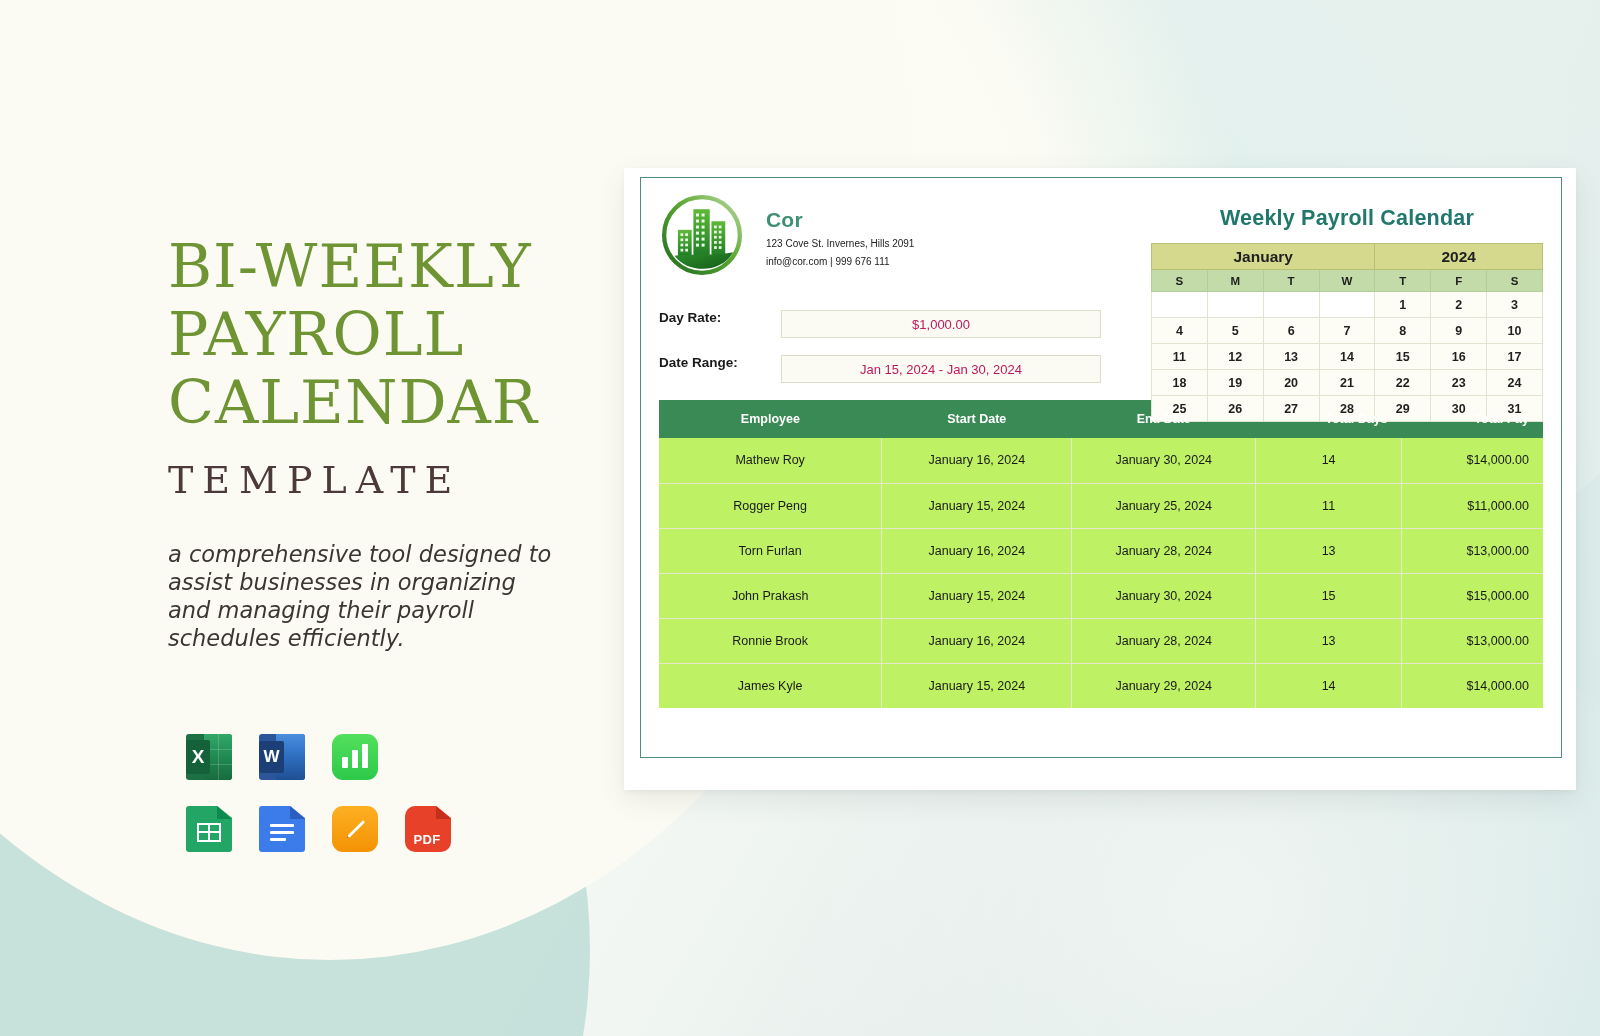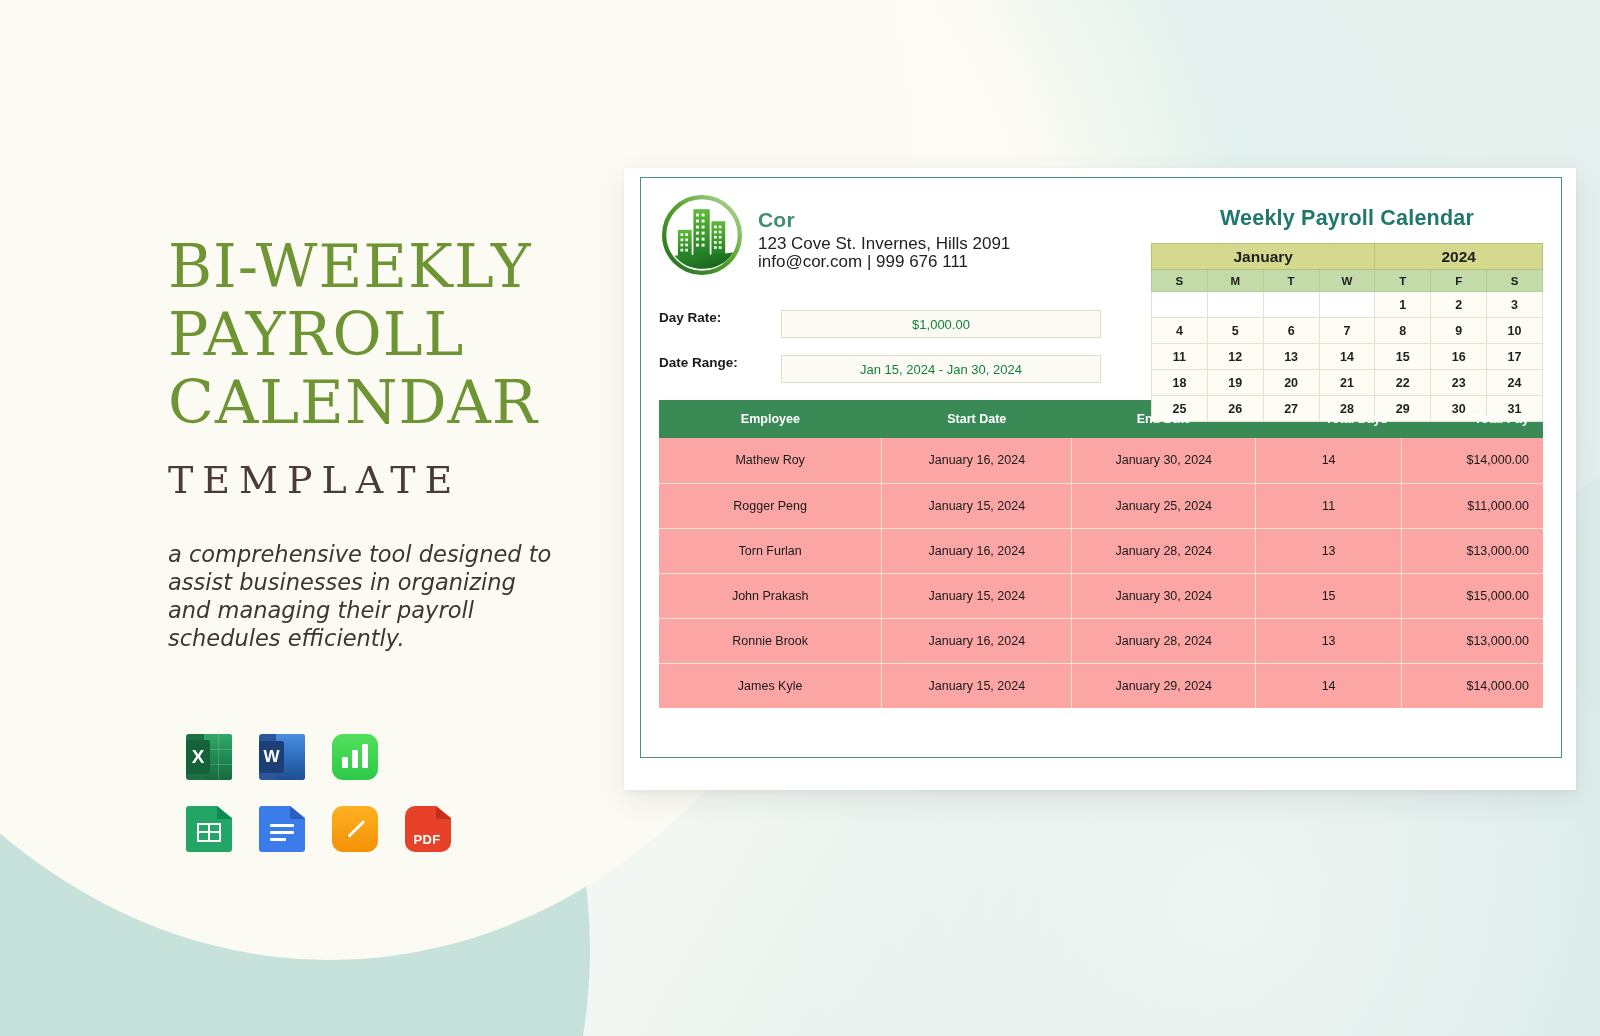--- a/index.html
+++ b/index.html
@@ -236,28 +236,28 @@
   #sheet-inner {
     position: absolute;
     left: 16px; top: 9px; right: 14px; bottom: 32px;
     border: 1.5px solid #4f8d84;
     background: #fff;
     padding: 14px 18px 0 18px;
   }
 
   
   #sheet-header { display: flex; height: 100px; }
-  #brand { display: flex; align-items: flex-start; gap: 13px; width: 480px; }
+  #brand { display: flex; align-items: flex-start; gap: 21px; width: 480px; }
   #logo { width: 86px; height: 86px; flex: 0 0 auto; }
   #brand-text { padding-top: 16px; }
   #company-name {
     font-size: 21px; font-weight: 700; color: #3f8f73; letter-spacing: .2px;
     margin-bottom: 3px;
   }
-  .brand-line { font-size: 17px; color: #222; line-height: 18px; font-weight: 400; }
+  .brand-line { font-size: 10px; color: #222; line-height: 18px; font-weight: 400; }
   .brand-line.bold-part { font-weight: 400; }
 
   #cal-area { flex: 1; padding-left: 12px; }
   #cal-title {
     text-align: center;
     font-size: 21.5px; font-weight: 700; color: #20776b;
     margin-top: 14px; margin-bottom: 12px;
     letter-spacing: .2px;
   }
 
@@ -291,21 +291,21 @@
   .field-row { display: flex; align-items: flex-start; margin-bottom: 17px; }
   .field-label {
     width: 122px;
     font-size: 13.5px; font-weight: 700; color: #1a1a1a;
   }
   .field-box {
     width: 320px; height: 28px;
     background: #fbfbf3;
     border: 1px solid #ddddc8;
     display: flex; align-items: center; justify-content: center;
-    font-size: 13px; color: #15803d;
+    font-size: 13px; color: #be185d;
   }
 
   
   #emp-table {
     width: 100%;
     border-collapse: collapse;
     margin-top: 9px;
     table-layout: fixed;
   }
   #emp-table thead th {
@@ -320,21 +320,21 @@
   #emp-table thead th.c-name,
   #emp-table thead th.c-start,
   #emp-table thead th.c-end { text-align: center; }
   #emp-table thead th.c-days,
   #emp-table thead th.c-pay { text-align: right; }
 
   #emp-table tbody td {
     height: 45px;
     font-size: 12.5px;
     color: #1a1a1a;
-    background: #fca5a5;
+    background: #bef264;
     border-bottom: 1px solid #e6e7d1;
     border-right: 1px solid #e6e7d1;
     text-align: center;
     padding: 0 14px;
   }
   #emp-table tbody td.c-pay { border-right: none; text-align: right; }
   #emp-table tbody tr:last-child td { border-bottom: none; }
 
   .col-name { width: 25.2%; }
   .col-start { width: 21.5%; }

